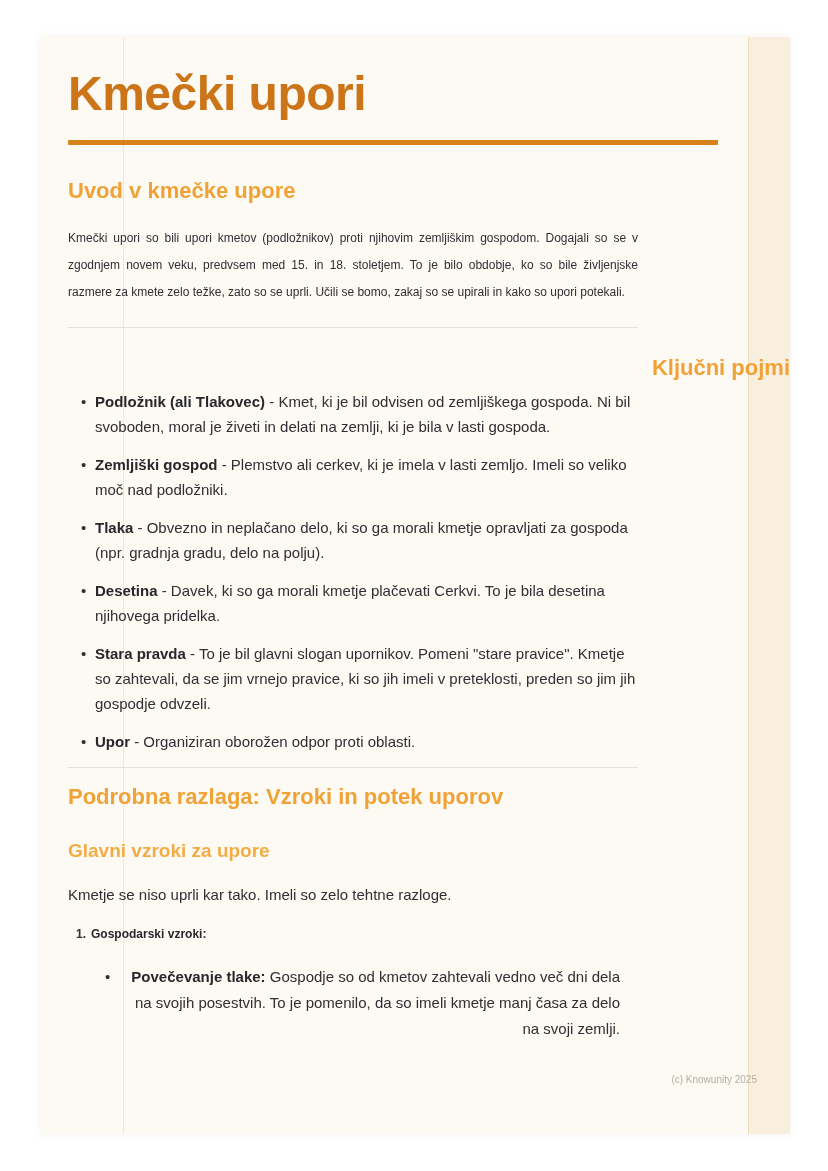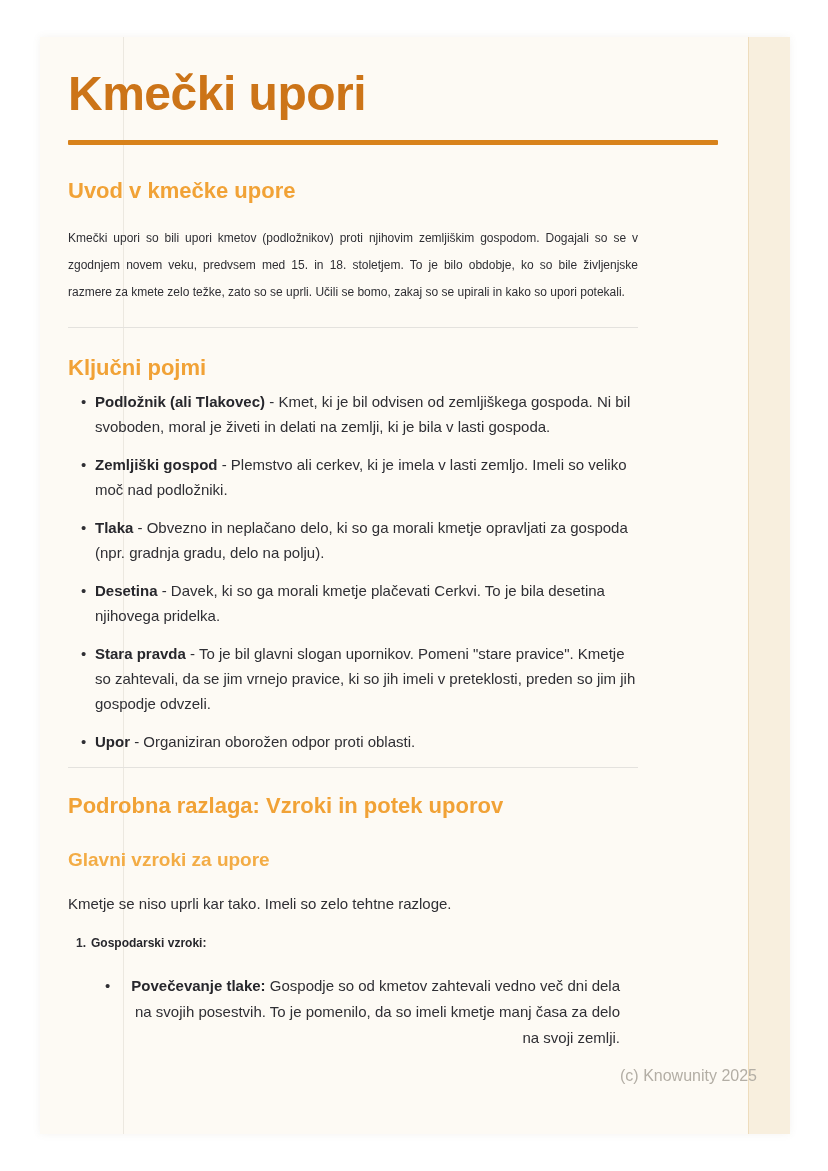--- a/index.html
+++ b/index.html
@@ -38,22 +38,22 @@
   }
   .title-rule {
     width: 650px; height: 5px; background: #d8821b;
     border: none; margin-top: 24px; border-radius: 1px;
   }
   .h2 {
     font-size: 22px; line-height: 26px; font-weight: 700;
     color: #f1a236;
   }
   .h2-intro { margin-top: 33px; }
-  .h2-terms { margin-top: 27px; }
-  .h2-detail { margin-top: 25px; }
+  .h2-terms { margin-top: 27px; text-align: right; }
+  .h2-detail { margin-top: 16px; }
   .h3 {
     font-size: 19px; line-height: 23px; font-weight: 700;
     color: #f3ac45; margin-top: 29px;
   }
   .para {
     width: 570px; font-size: 12px; line-height: 27px;
     color: #2f2f34; margin-top: 21px;
     text-align: justify; text-align-last: left;
   }
   .para-plain {
@@ -87,21 +87,21 @@
     padding-left: 15px; width: 515px;
     font-size: 15px; line-height: 26px; text-align: right;
   }
   .sub-bullet::before {
     content: "\2022";
     position: absolute; left: 0; top: 0;
     color: #2f2f34; font-size: 15px;
   }
   .watermark {
     position: absolute; right: 33px; bottom: 49px;
-    font-size: 16px; color: #b3aea5; z-index: 3;
+    font-size: 10px; color: #b3aea5; z-index: 3;
   }
 </style>
 </head>
 <body>
 
 <div class="page-card">
   <div class="fold-line"></div>
   <div class="edge-strip"></div>
 
   <div class="content">

